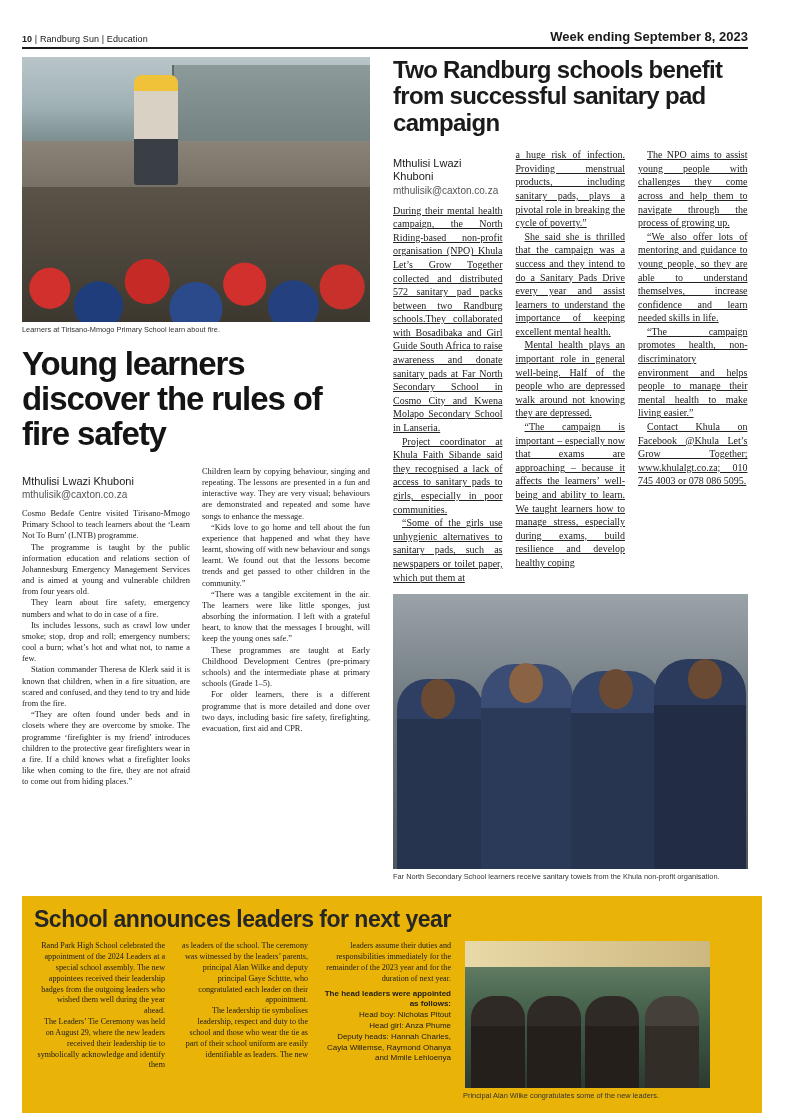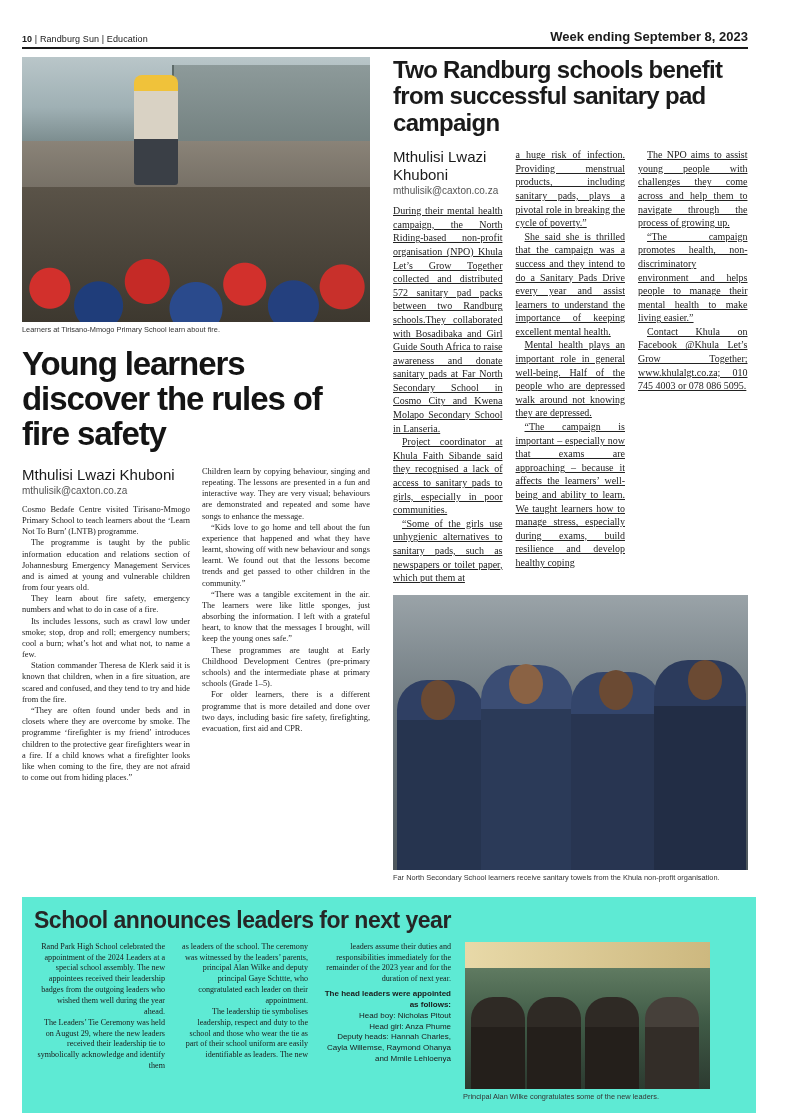--- a/index.html
+++ b/index.html
@@ -42,23 +42,24 @@
     font-weight: bold;
   }
   .caption {
     font-size: 7.4px;
     line-height: 1.35;
     color: #333;
     padding-top: 3px;
     font-family: Liberation Sans, sans-serif;
   }
   .byline-name {
-    font-size: 15px;
+    font-size: 11px;
     color: #1a1a1a;
     line-height: 1.2;
+    margin-top: 9px;
   }
   .byline-mail {
     font-size: 10px;
     color: #555;
     line-height: 1.3;
     padding-bottom: 7px;
   }
   .body-col p {
     margin: 0;
     font-family: "Liberation Serif", serif;
@@ -165,22 +166,22 @@
     background: #6b4a33;
   }
   .pads-photo .face1 { left: 28px; bottom: 150px; }
   .pads-photo .face2 { left: 116px; bottom: 166px; background:#8a6244; }
   .pads-photo .face3 { left: 206px; bottom: 160px; }
   .pads-photo .face4 { right: 26px; bottom: 170px; }
 
   
   .leaders {
     margin-top: 14px;
-    background: #5eead4;
-    padding: 10px 20px 12px 12px;
+    background: #eab308;
+    padding: 10px 26px 12px 12px;
     width: 702px;
   }
   .headline-leaders {
     font-size: 23px;
     letter-spacing: -.5px;
     color: #262626;
     margin: 0 0 8px 0;
     font-family: "Liberation Sans", sans-serif;
   }
   .leaders-body { display: flex; gap: 12px; }
@@ -307,20 +308,21 @@
           <p>“Some of the girls use unhygienic alternatives to sanitary pads, such as newspapers or toilet paper, which put them at</p>
         </div>
         <div class="col body-col">
           <p class="first">a huge risk of infection. Providing menstrual products, including sanitary pads, plays a pivotal role in breaking the cycle of poverty.”</p>
           <p>She said she is thrilled that the campaign was a success and they intend to do a Sanitary Pads Drive every year and assist learners to understand the importance of keeping excellent mental health.</p>
           <p>Mental health plays an important role in general well-being. Half of the people who are depressed walk around not knowing they are depressed.</p>
           <p>“The campaign is important – especially now that exams are approaching – because it affects the learners’ well-being and ability to learn. We taught learners how to manage stress, especially during exams, build resilience and develop healthy coping</p>
         </div>
         <div class="col body-col">
           <p>The NPO aims to assist young people with challenges they come across and help them to navigate through the process of growing up.</p>
+          <p>“We also offer lots of mentoring and guidance to young people, so they are able to understand themselves, increase confidence and learn needed skills in life.</p>
           <p>“The campaign promotes health, non-discriminatory environment and helps people to manage their mental health to make living easier.”</p>
           <p>Contact Khula on Facebook @Khula Let’s Grow Together; www.khulalgt.co.za; 010 745 4003 or 078 086 5095.</p>
         </div>
       </div>
 
       <div class="photo pads-photo">
         <div class="bg"></div>
         <div class="g1"></div>
         <div class="g2"></div>
         <div class="g3"></div>

